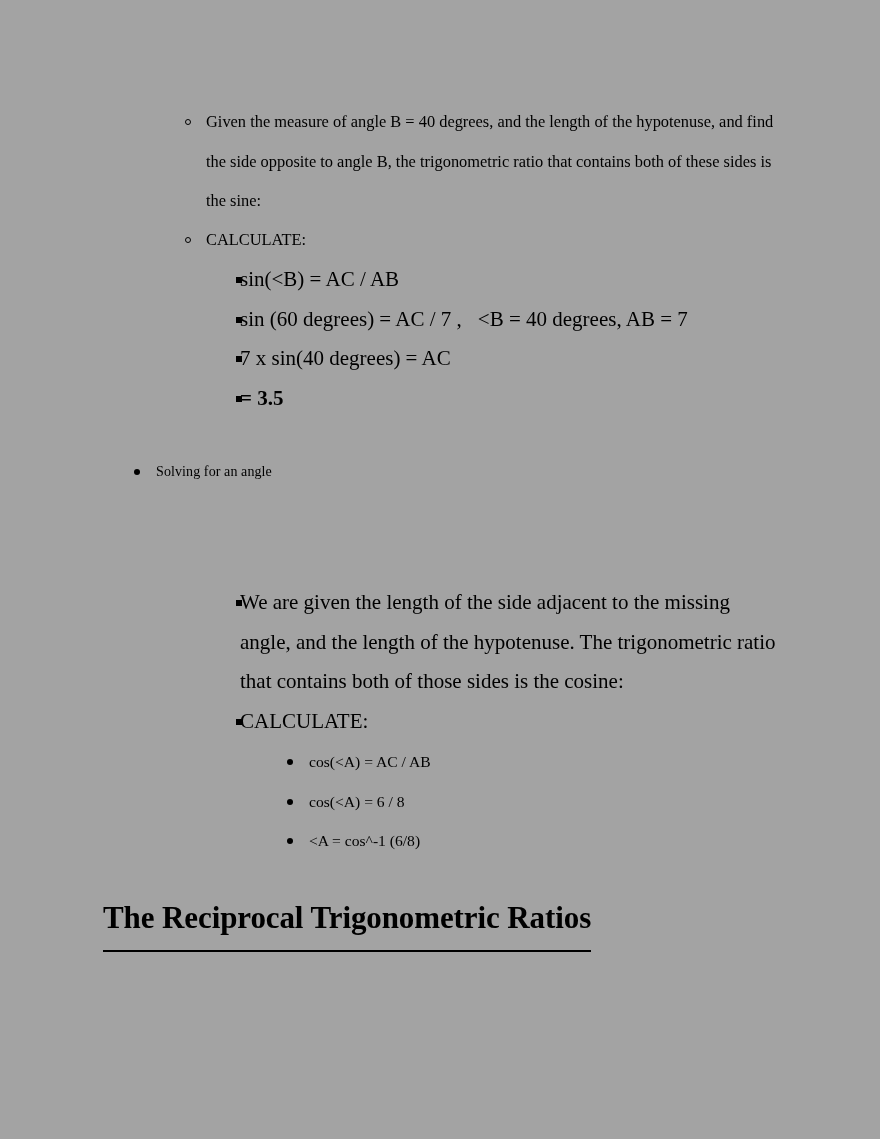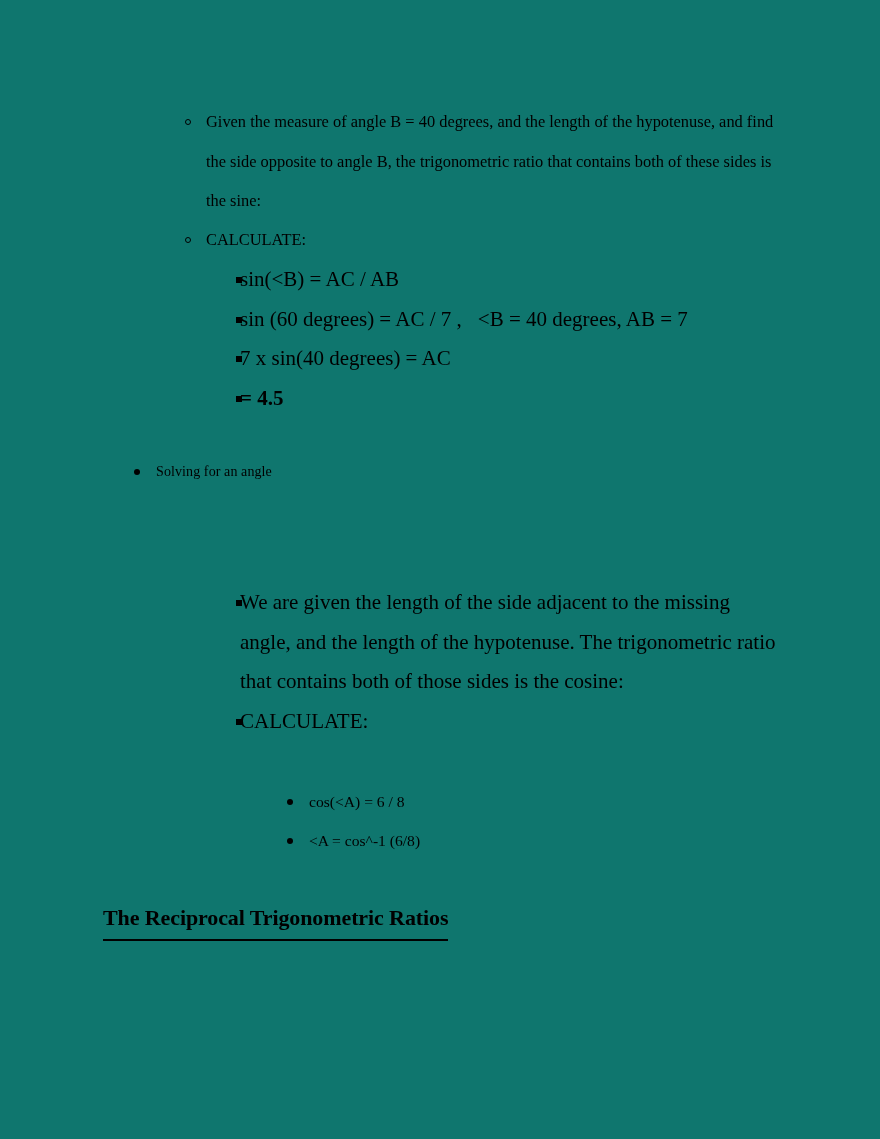--- a/index.html
+++ b/index.html
@@ -5,21 +5,21 @@
 <style>
   html, body {
     margin: 0;
     padding: 0;
     background: #ffffff;
   }
   .page {
     position: relative;
     width: 880px;
     height: 1139px;
-    background: #0f766e;
+    background: #a3a3a3;
     overflow: hidden;
     font-family: "Liberation Serif", "DejaVu Serif", serif;
     color: #000000;
     -webkit-font-smoothing: antialiased;
   }
 
   
   .row {
     position: absolute;
     display: block;
@@ -117,26 +117,26 @@
   }
 
   
   .gap { display: inline-block; width: 16px; }
 
   
   .section-heading {
     position: absolute;
     left: 103px;
     top: 901px;
-    font-size: 22px;
+    font-size: 31px;
     font-weight: bold;
     line-height: 34px;
     white-space: nowrap;
     border-bottom: 2.5px solid #000;
-    padding-bottom: 4px;
+    padding-bottom: 15px;
     letter-spacing: -0.1px;
   }
 </style>
 </head>
 <body>
 
 <div class="page">
 
   <div class="row lvl2" style="top:102px;">
     <span class="bullet"><span class="circ"></span></span>
@@ -158,39 +158,43 @@
     <span class="text"><span>sin (60 degrees) = AC / 7 ,</span><span class="gap"></span><span>&lt;B = 40 degrees, AB = 7</span></span>
   </div>
 
   <div class="row lvl3" style="top:339px;">
     <span class="bullet"><span class="sq"></span></span>
     <span class="text">7 x sin(40 degrees) = AC</span>
   </div>
 
   <div class="row lvl3" style="top:379px;">
     <span class="bullet"><span class="sq"></span></span>
-    <span class="text b">= 4.5</span>
+    <span class="text b">= 3.5</span>
   </div>
 
   <div class="row lvl1" style="top:459px;">
     <span class="bullet"><span class="disc"></span></span>
     <span class="text">Solving for an angle</span>
   </div>
 
 
   <div class="row lvl3" style="top:583px;">
     <span class="bullet"><span class="sq"></span></span>
     <span class="text">We are given the length of the side adjacent to the missing angle, and the length of the hypotenuse. The trigonometric ratio that contains both of those sides is the cosine:</span>
   </div>
 
   <div class="row lvl3" style="top:702px;">
     <span class="bullet"><span class="sq"></span></span>
     <span class="text">CALCULATE:</span>
   </div>
 
+  <div class="row lvl4" style="top:742px;">
+    <span class="bullet"><span class="disc"></span></span>
+    <span class="text">cos(&lt;A) = AC / AB</span>
+  </div>
 
   <div class="row lvl4" style="top:782px;">
     <span class="bullet"><span class="disc"></span></span>
     <span class="text">cos(&lt;A) = 6 / 8</span>
   </div>
 
   <div class="row lvl4" style="top:821px;">
     <span class="bullet"><span class="disc"></span></span>
     <span class="text">&lt;A = cos^-1 (6/8)</span>
   </div>

